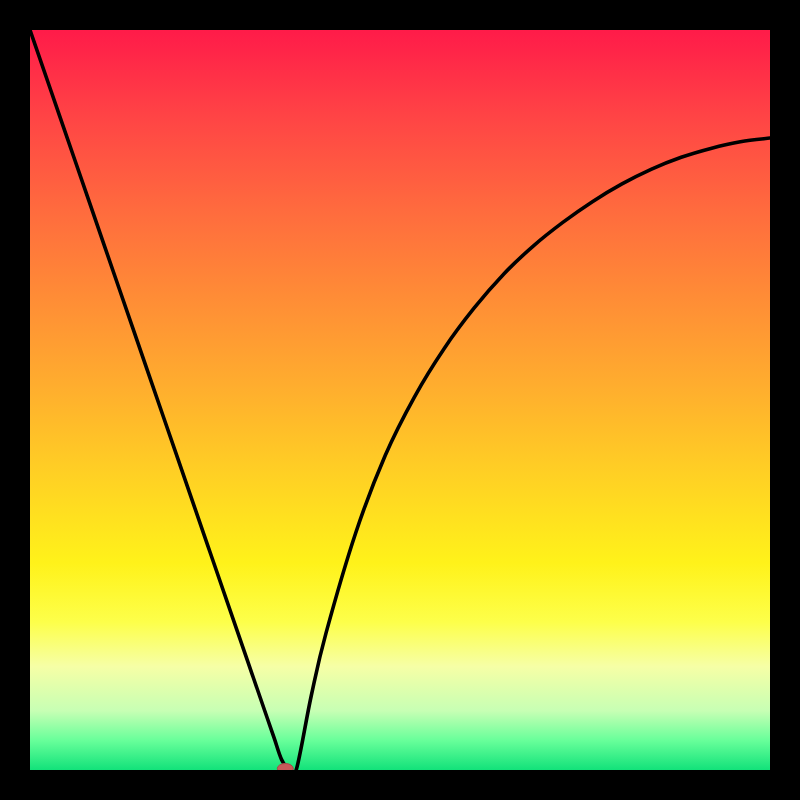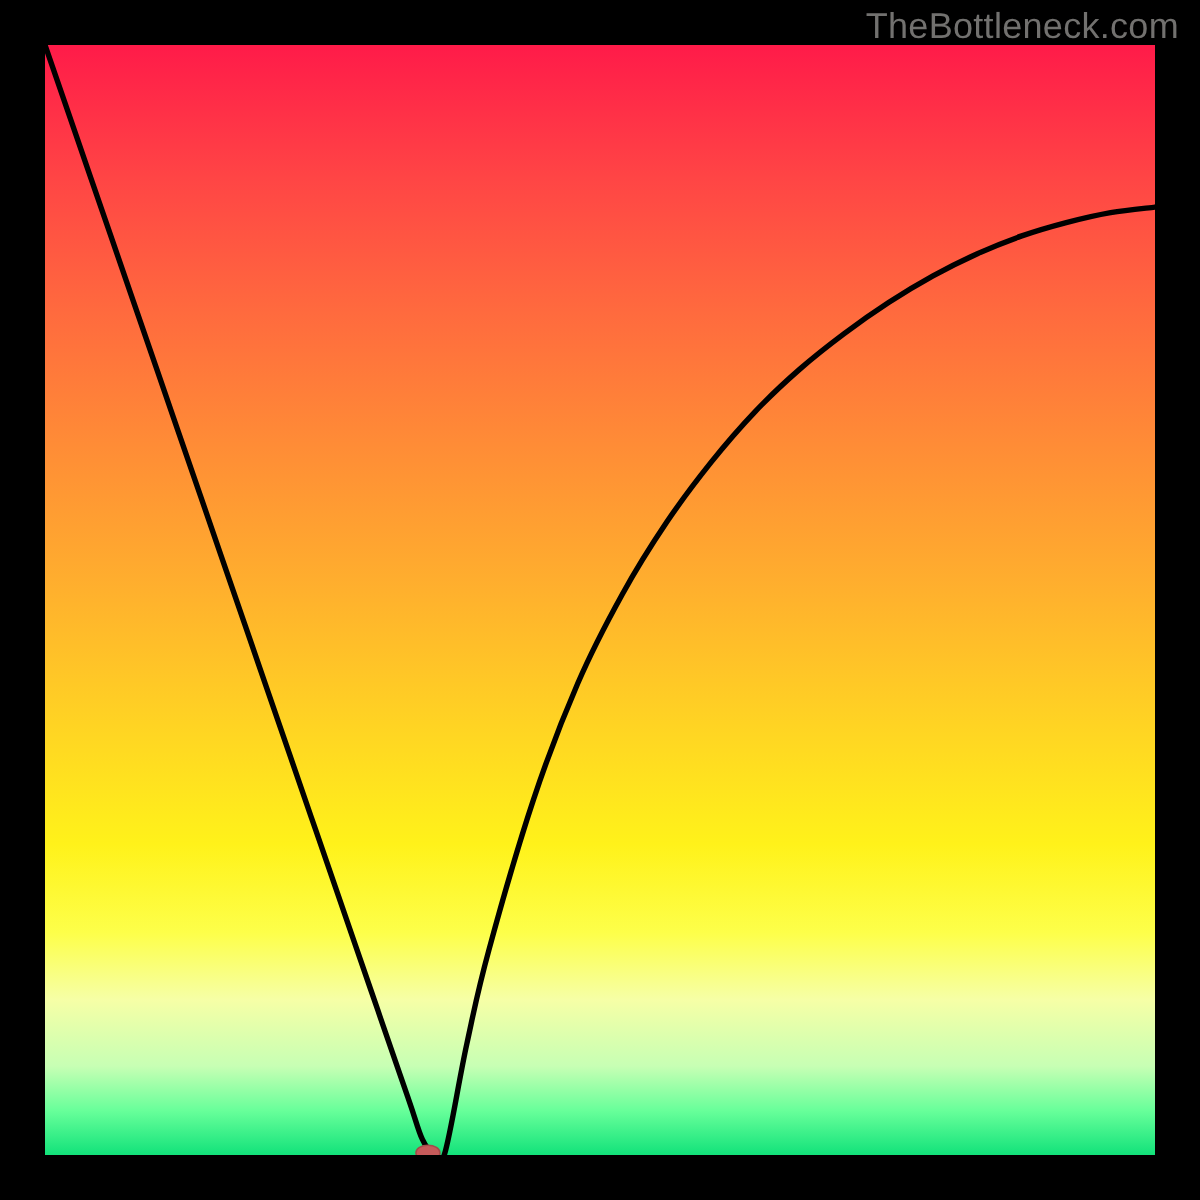--- a/index.html
+++ b/index.html
@@ -62,21 +62,20 @@
   .marker-outline {
     fill: none;
     stroke: #a44a4a;
     stroke-width: 1;
   }
 </style>
 </head>
 <body>
 
 <div class="frame">
-  <div class="watermark">TheBottleneck.com</div>
 
   <div class="plot-area">
     <svg class="curve" viewBox="0 0 740 740" preserveAspectRatio="none">
       <path d="M 0.00 0.00 C 5.33 15.45, 18.94 54.94, 29.60 85.84 C 40.26 116.74, 48.54 140.78, 59.20 171.68 C 69.86 202.58, 78.14 226.62, 88.80 257.52 C 99.46 288.42, 107.74 312.46, 118.40 343.36 C 129.06 374.26, 137.34 398.30, 148.00 429.20 C 158.66 460.10, 166.94 484.14, 177.60 515.04 C 188.26 545.94, 199.21 577.70, 207.20 600.88 C 215.19 624.06, 216.67 628.35, 222.00 643.80 C 227.33 659.25, 232.80 675.13, 236.80 686.72 C 240.80 698.31, 241.54 700.45, 244.20 708.18 C 246.86 715.91, 248.94 724.05, 251.60 729.64 C 254.26 735.23, 256.34 737.53, 259.00 739.26 C 261.66 740.99, 262.40 752.45, 266.40 739.26 C 270.40 726.07, 275.87 690.51, 281.20 666.00 C 286.53 641.49, 288.01 632.40, 296.00 603.10 C 303.99 573.80, 314.94 535.17, 325.60 503.20 C 336.26 471.23, 344.54 450.14, 355.20 425.50 C 365.86 400.86, 374.14 385.61, 384.80 366.30 C 395.46 346.99, 403.74 334.05, 414.40 318.20 C 425.06 302.35, 433.34 291.56, 444.00 278.24 C 454.66 264.92, 462.94 255.39, 473.60 244.20 C 484.26 233.01, 492.54 225.40, 503.20 216.08 C 513.86 206.76, 522.14 200.39, 532.80 192.40 C 543.46 184.41, 551.74 178.61, 562.40 171.68 C 573.06 164.75, 581.34 159.78, 592.00 153.92 C 602.66 148.06, 610.94 143.92, 621.60 139.12 C 632.26 134.32, 640.54 131.01, 651.20 127.28 C 661.86 123.55, 670.14 121.20, 680.80 118.40 C 691.46 115.60, 699.74 113.60, 710.40 111.74 C 721.06 109.88, 734.67 108.71, 740.00 108.04"></path>
       <g>
         <ellipse class="marker" rx="8" ry="5" cx="255.30" cy="738.52"></ellipse>
         <ellipse class="marker-outline" rx="8" ry="5" cx="255.30" cy="738.52"></ellipse>
       </g>
     </svg>
   </div>

